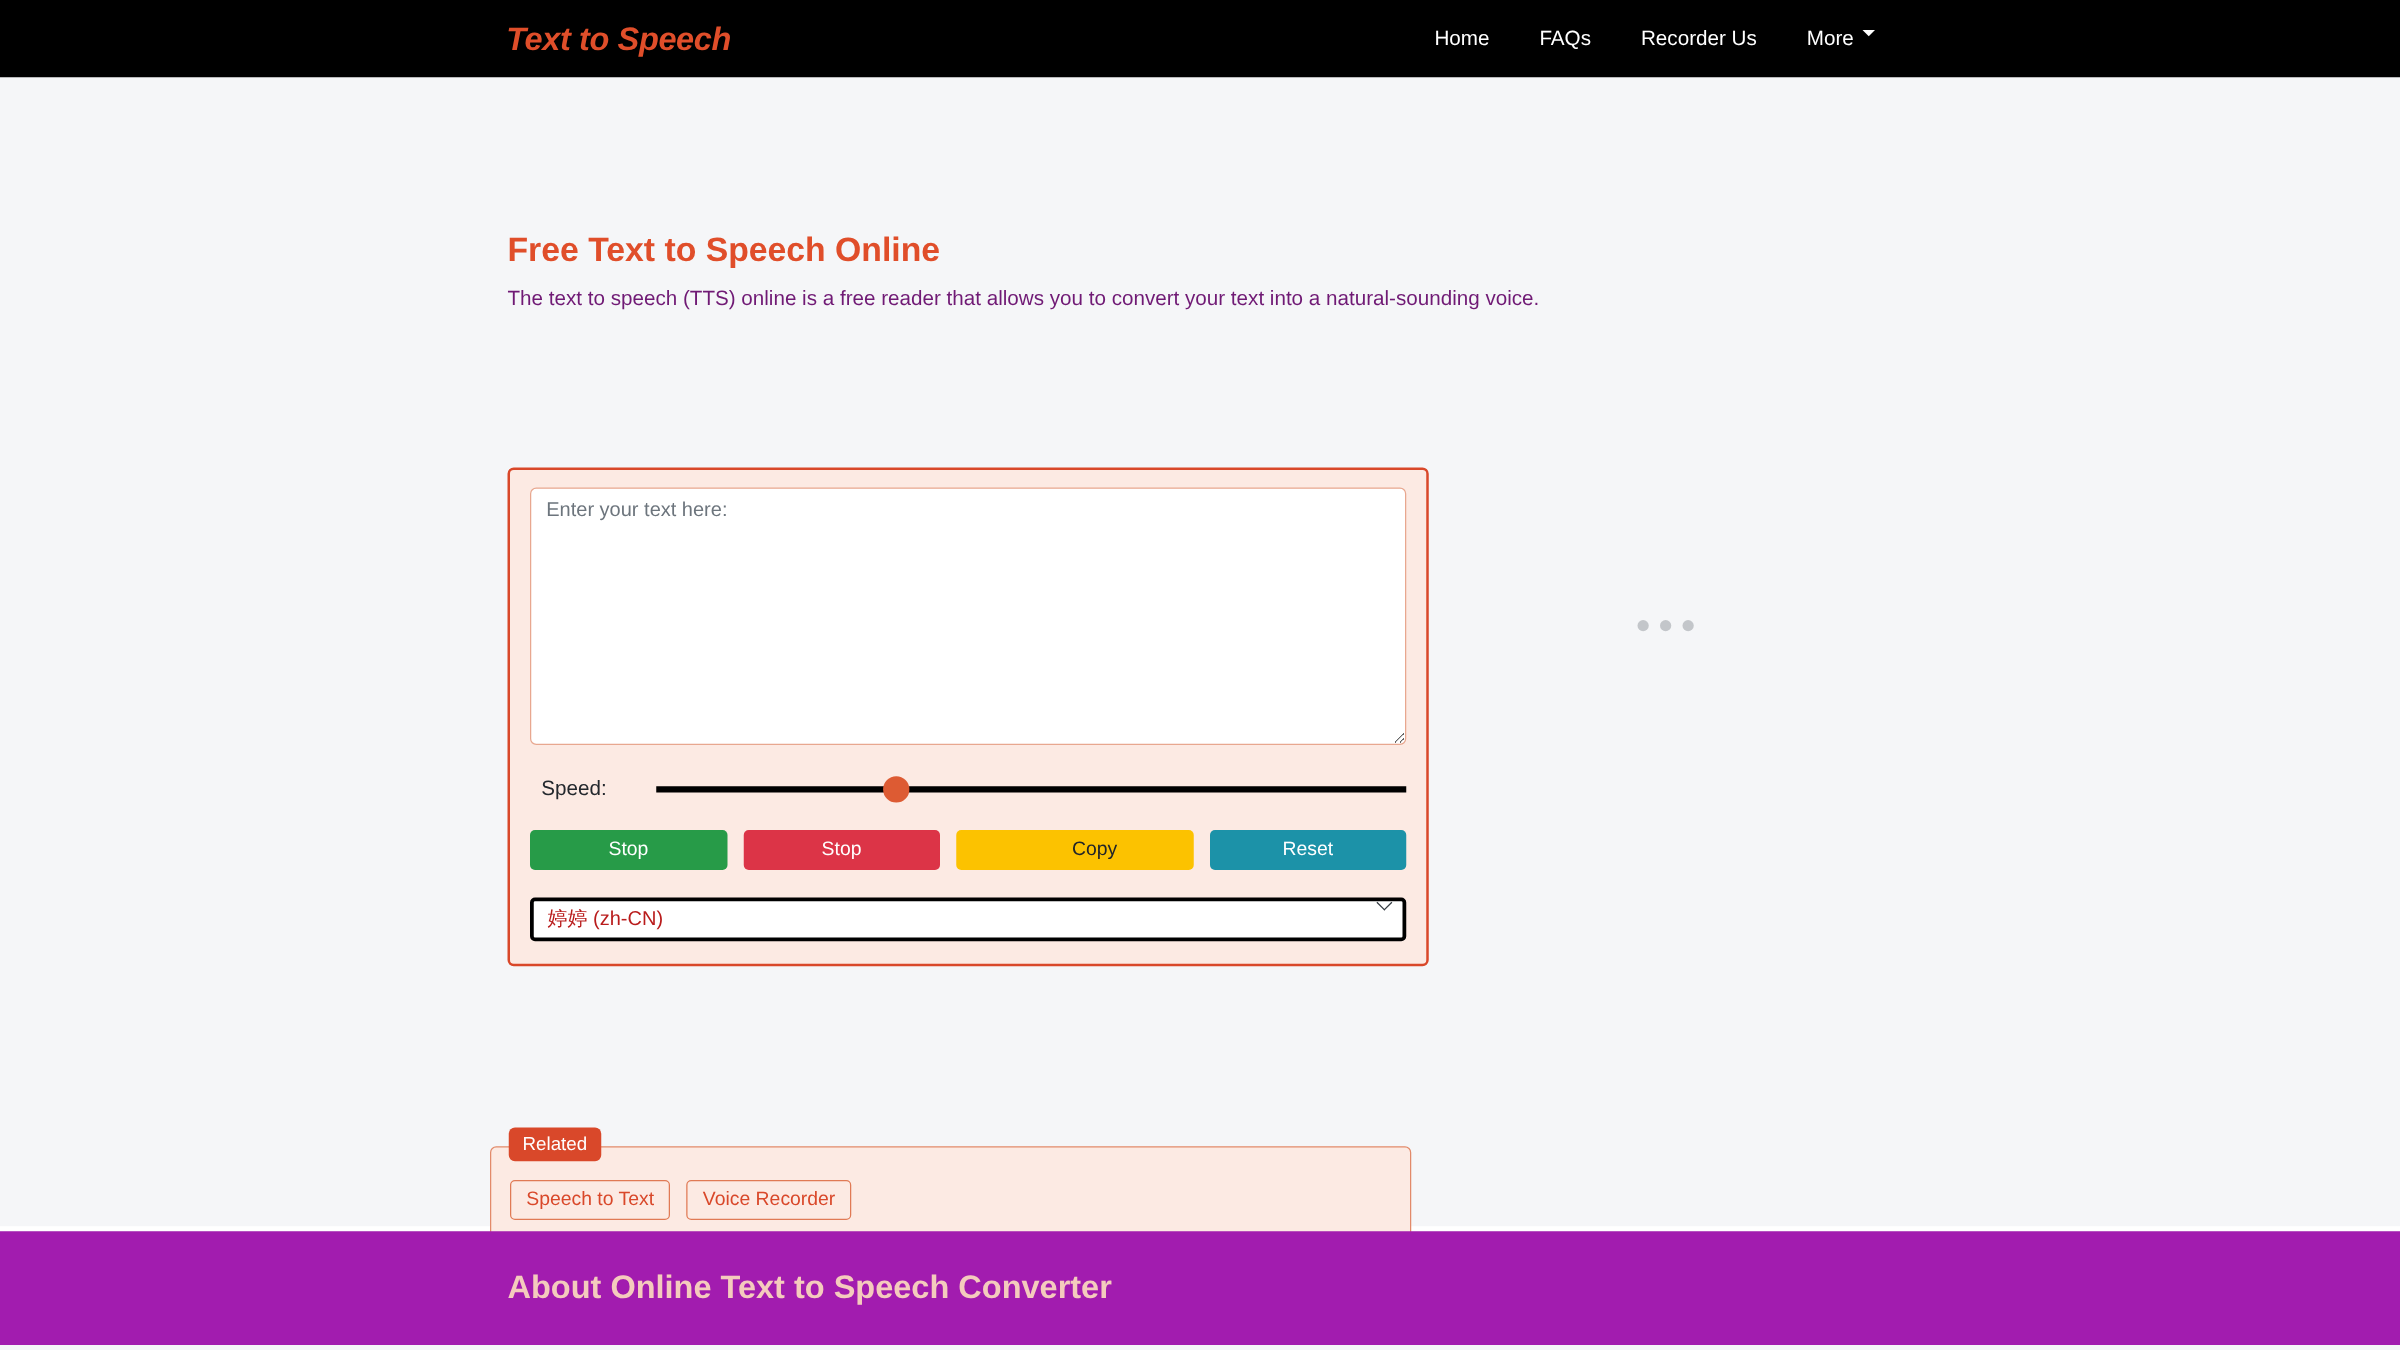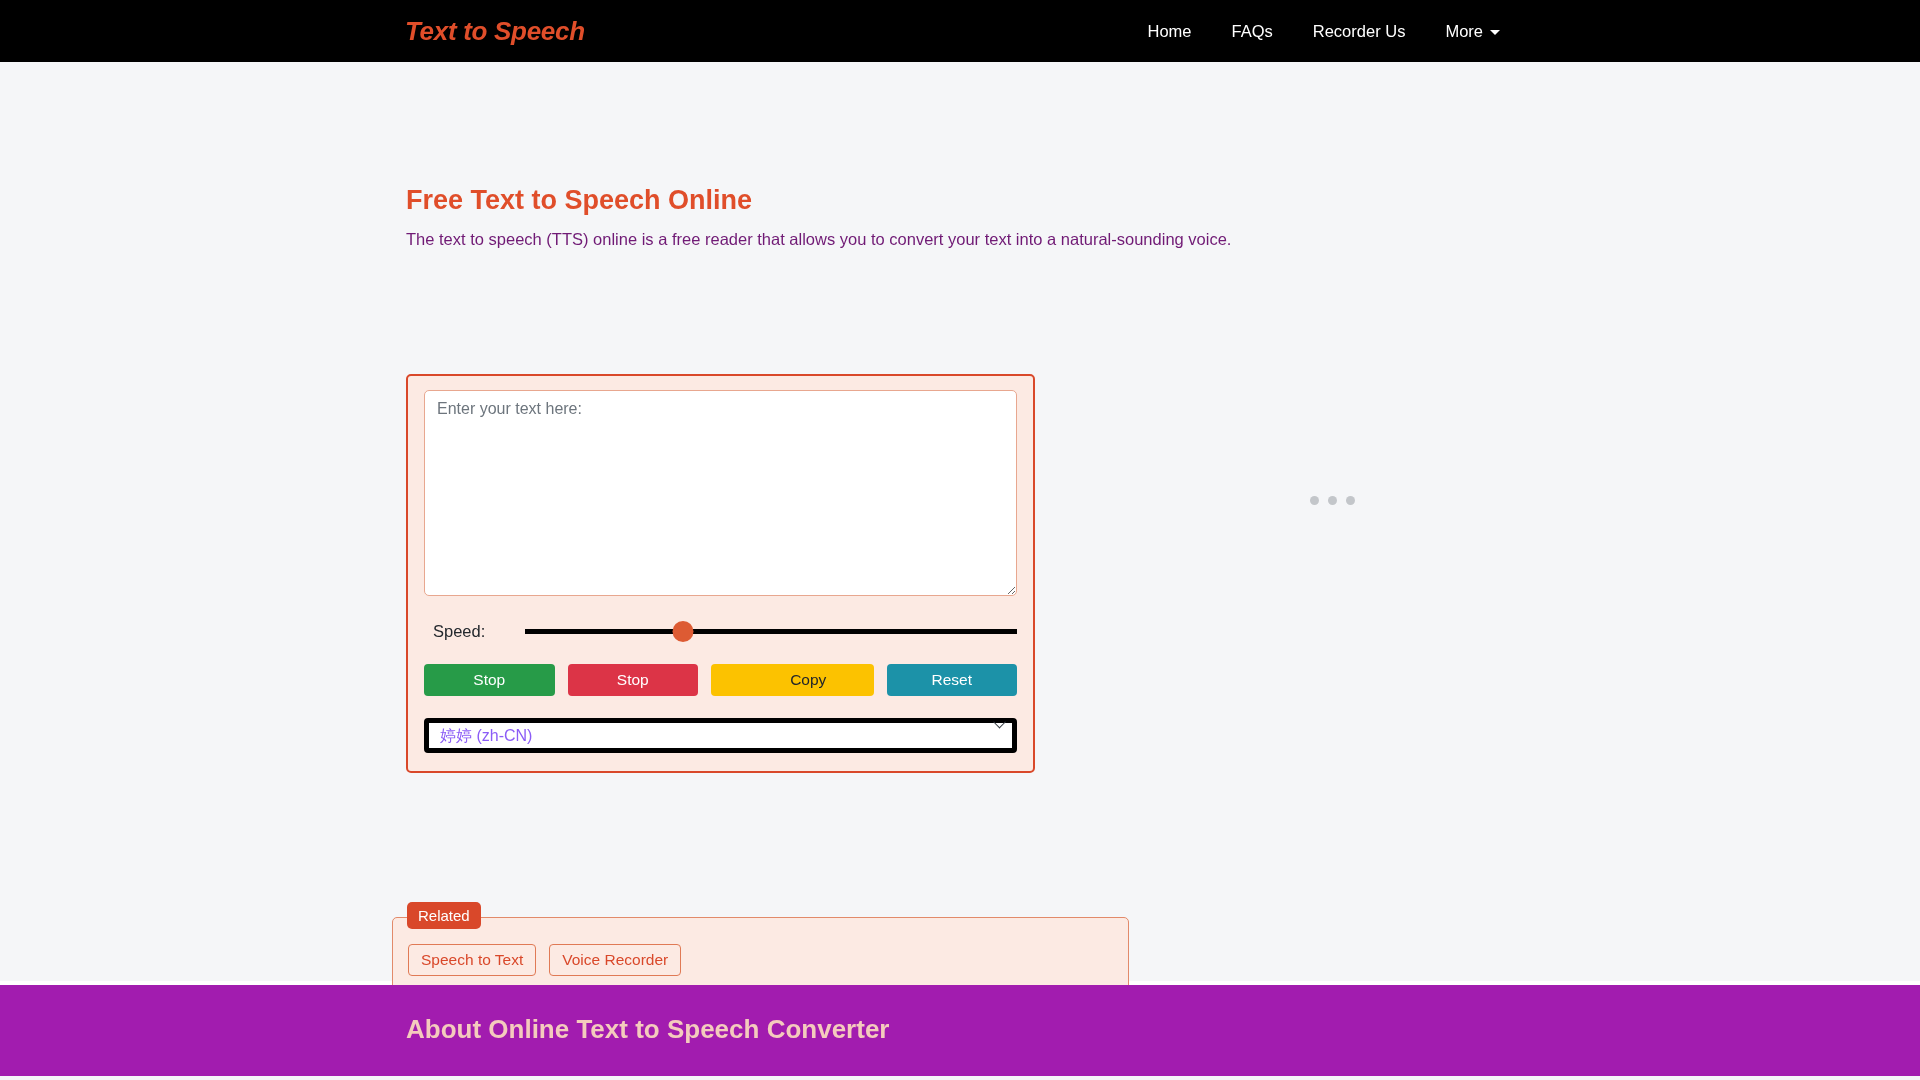--- a/index.html
+++ b/index.html
@@ -40,21 +40,20 @@
     align-items: center;
     gap: 0px;
   }
   .nav-link {
     color: #ffffff;
     font-size: 16.5px;
     text-decoration: none;
     padding: 8px 20px;
     white-space: nowrap;
     display: inline-flex;
-    align-items: center;
     gap: 7px;
   }
   .caret {
     width: 0; height: 0;
     border-left: 5px solid transparent;
     border-right: 5px solid transparent;
     border-top: 5px solid #ffffff;
     display: inline-block;
     margin-top: 2px;
   }
@@ -83,21 +82,21 @@
     font-size: 16.5px;
     color: #701a75;
     margin: 0;
   }
 
   
   .tool-panel {
     position: absolute;
     left: 406px;
     top: 312px;
-    width: 629px;
+    width: 737px;
     background: #fceae3;
     border: 2px solid #d9482a;
     border-radius: 5px;
     padding: 14px 16px 18px 16px;
   }
   .tts-textarea {
     width: 100%;
     height: 206px;
     background: #ffffff;
     border: 1px solid #e8a78f;
@@ -170,26 +169,26 @@
   .btn-play  { background: #279b48; }
   .btn-stop  { background: #dc3447; }
   .btn-copy  { background: #fcc200; color: #212529; padding-left: 32px; }
   .btn-reset { background: #1c92a8; }
 
   .voice-select {
     margin-top: 22px;
     width: 100%;
     height: 35px;
     background: #ffffff;
-    border: 5px solid #000000;
+    border: 3px solid #000000;
     border-radius: 4px;
     padding: 0 47px 0 11px;
     font-family: "Liberation Sans", sans-serif;
     font-size: 16px;
-    color: #8b5cf6;
+    color: #b91c1c;
     appearance: none;
     -webkit-appearance: none;
     cursor: pointer;
     outline: none;
   }
   .select-wrap { position: relative; }
   .select-caret {
     position: absolute;
     right: 13px;
     top: 50%;

